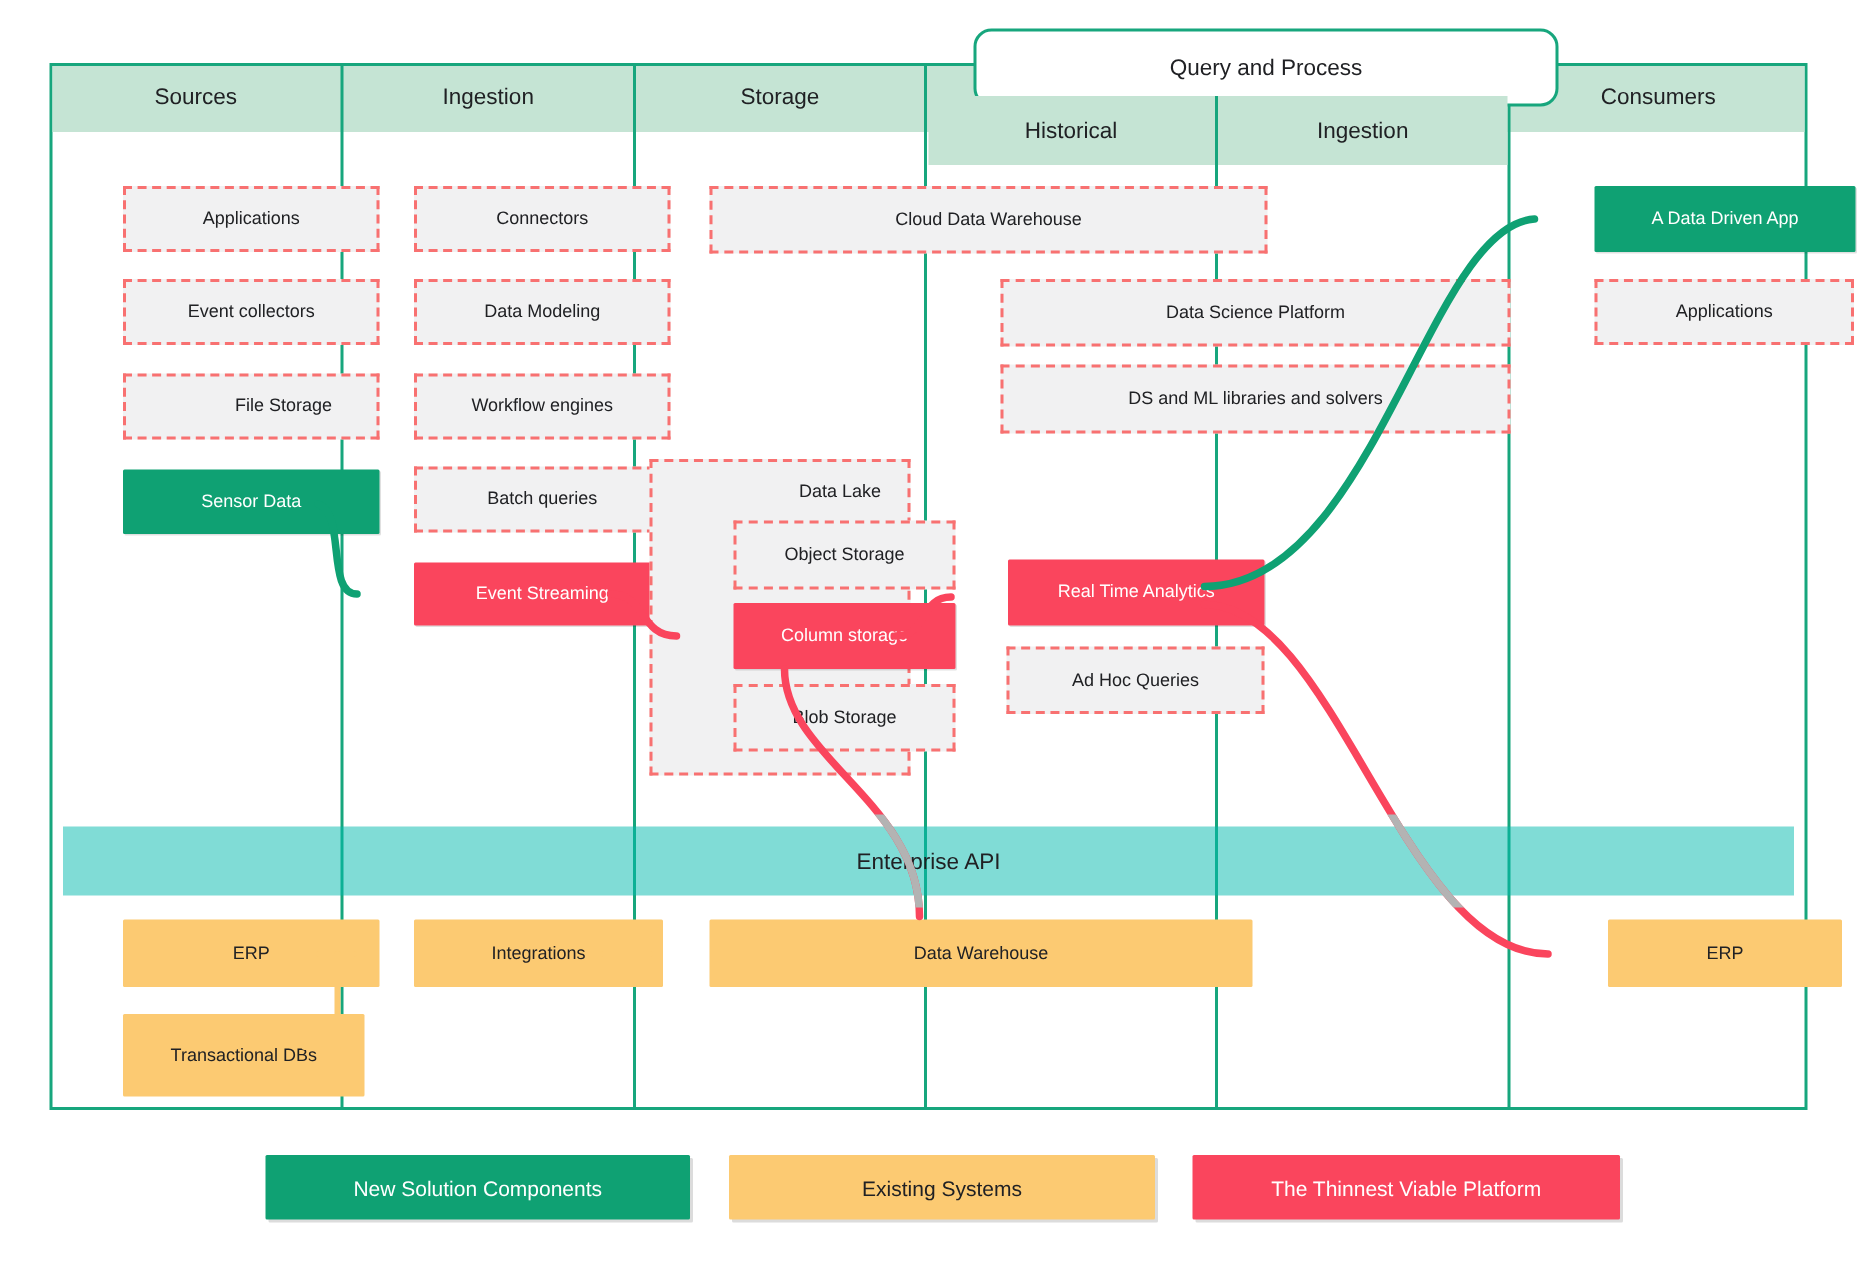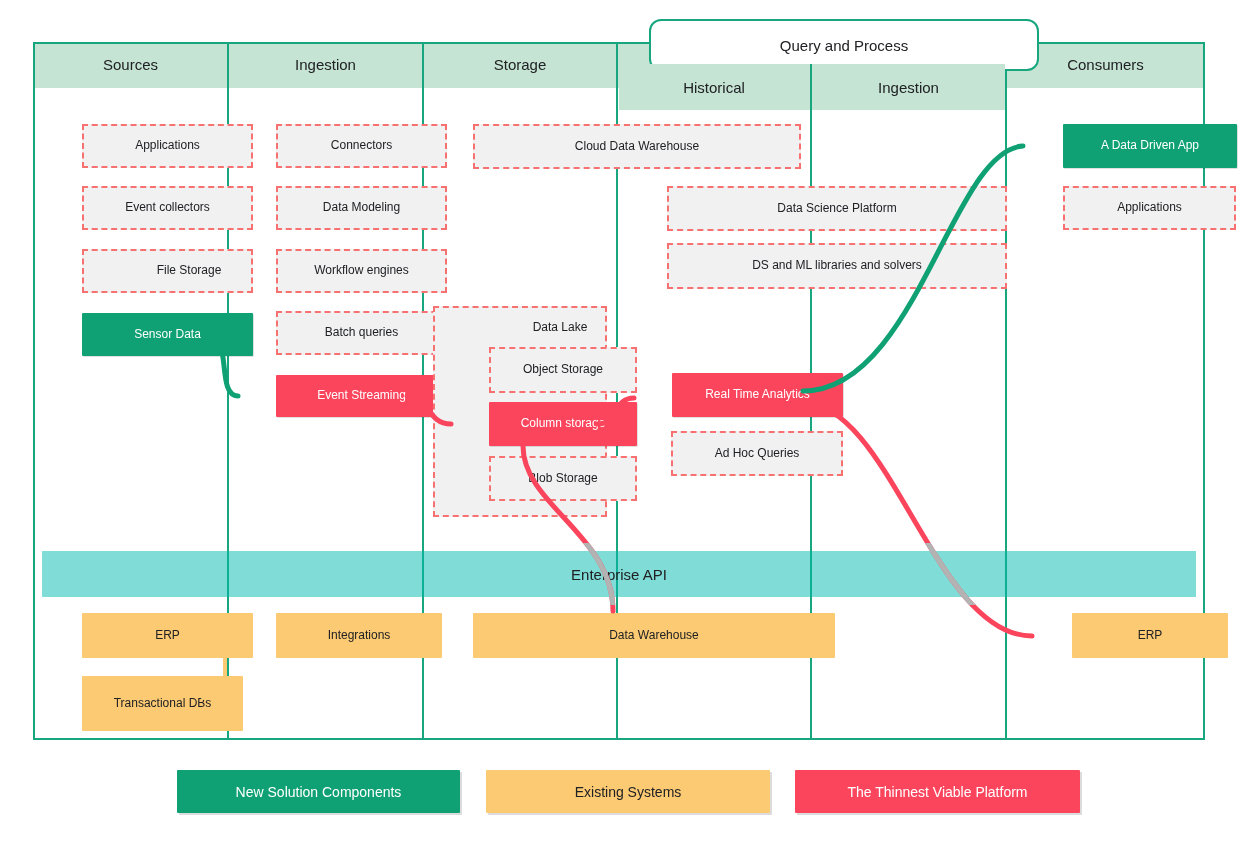--- a/index.html
+++ b/index.html
@@ -87,21 +87,21 @@
   <div class="abs node dash" style="left:236px;top:249px;width:171px;height:44px;">
       <span>Workflow engines</span>
     </div>
   <div class="abs node dash" style="left:236px;top:311px;width:171px;height:44px;">
       <span>Batch queries</span>
     </div>
   <div class="abs node solid-red" style="left:236px;top:375px;width:171px;height:42px;">
       <span>Event Streaming</span>
     </div>
 
-  <div class="abs node dash" style="left:433px;top:124px;width:328px;height:45px;text-align:right;">
+  <div class="abs node dash" style="left:433px;top:124px;width:372px;height:45px;text-align:right;">
       <span>Cloud Data Warehouse</span>
     </div>
   <div class="abs dash" style="left:433px;top:306px;width:174px;height:211px;"></div>
   <div class="abs node" style="left:433px;top:316px;width:174px;height:24px;">Data Lake</div>
   <div class="abs node dash" style="left:449px;top:347px;width:148px;height:46px;">
       <span>Object Storage</span>
     </div>
   <div class="abs node solid-red" style="left:449px;top:402px;width:148px;height:44px;">
       <span>Column storage</span>
     </div>

